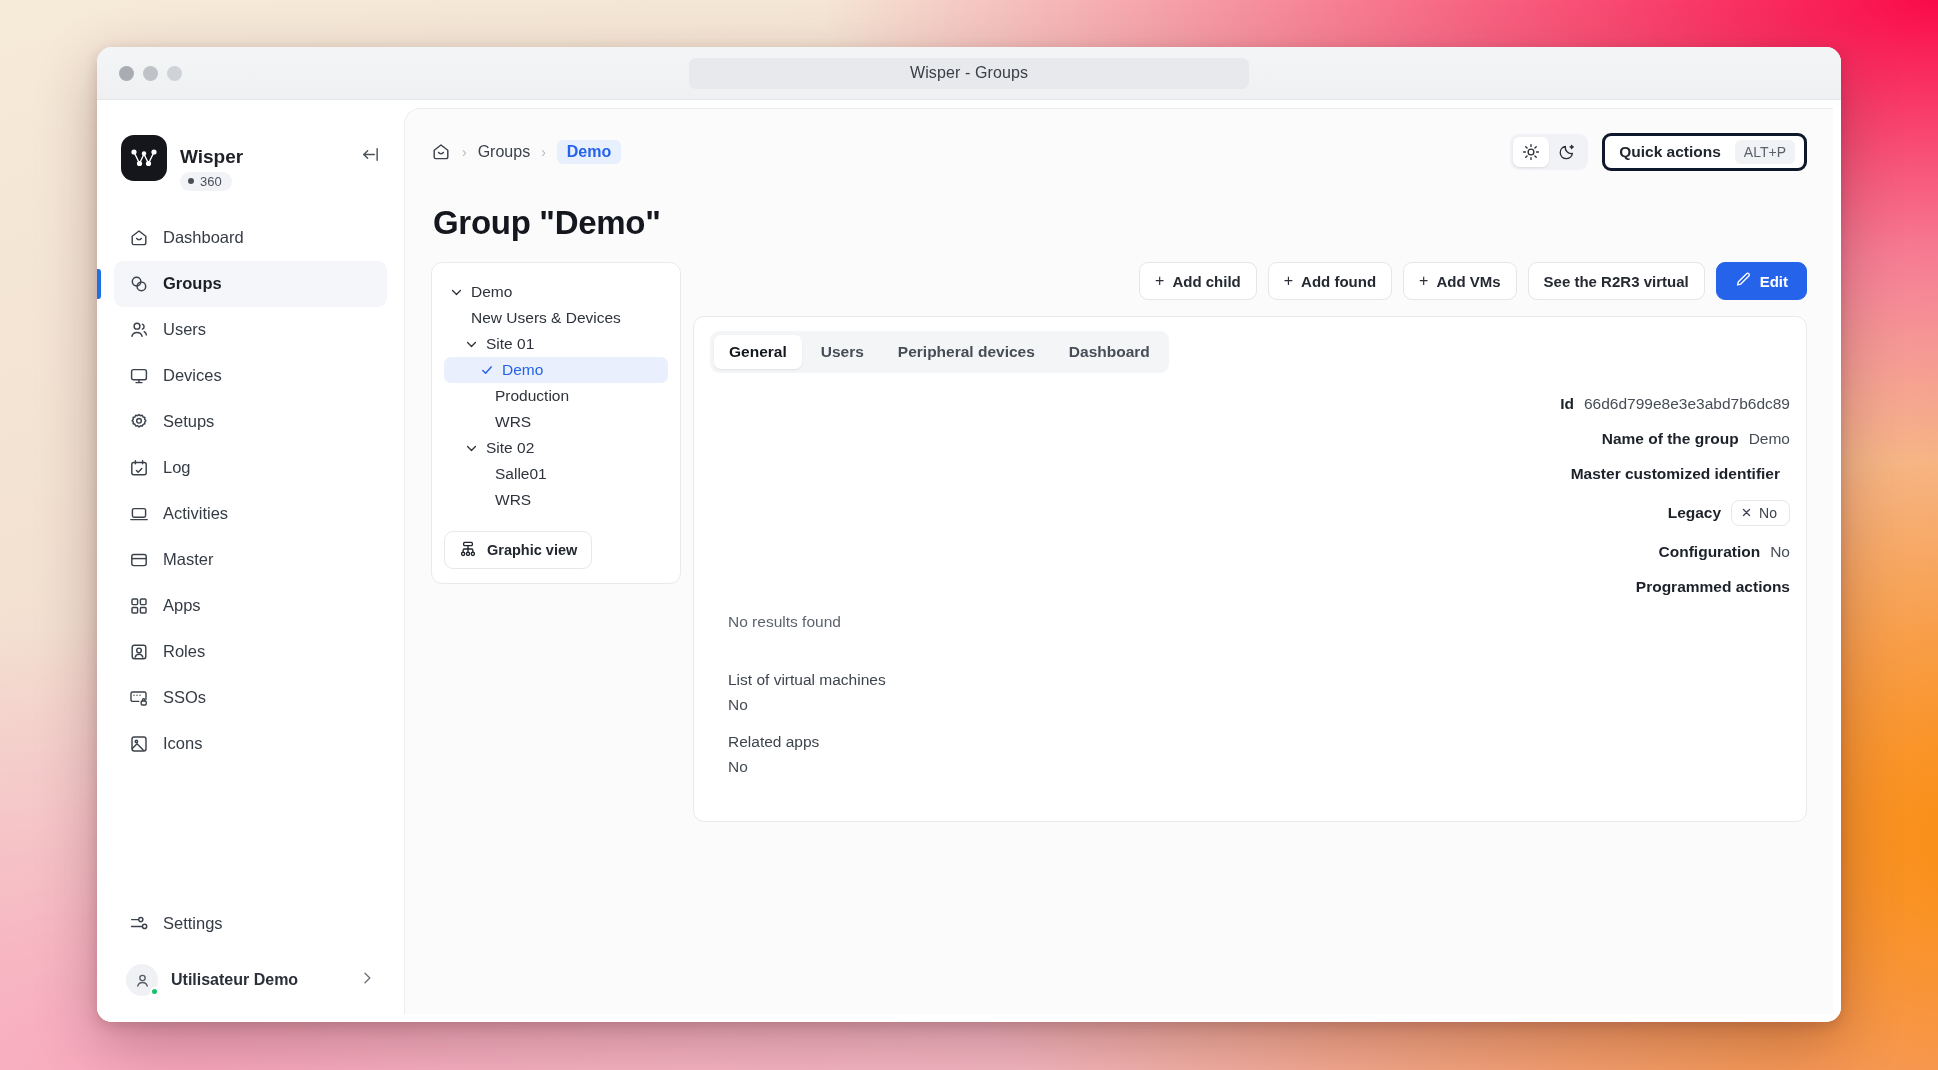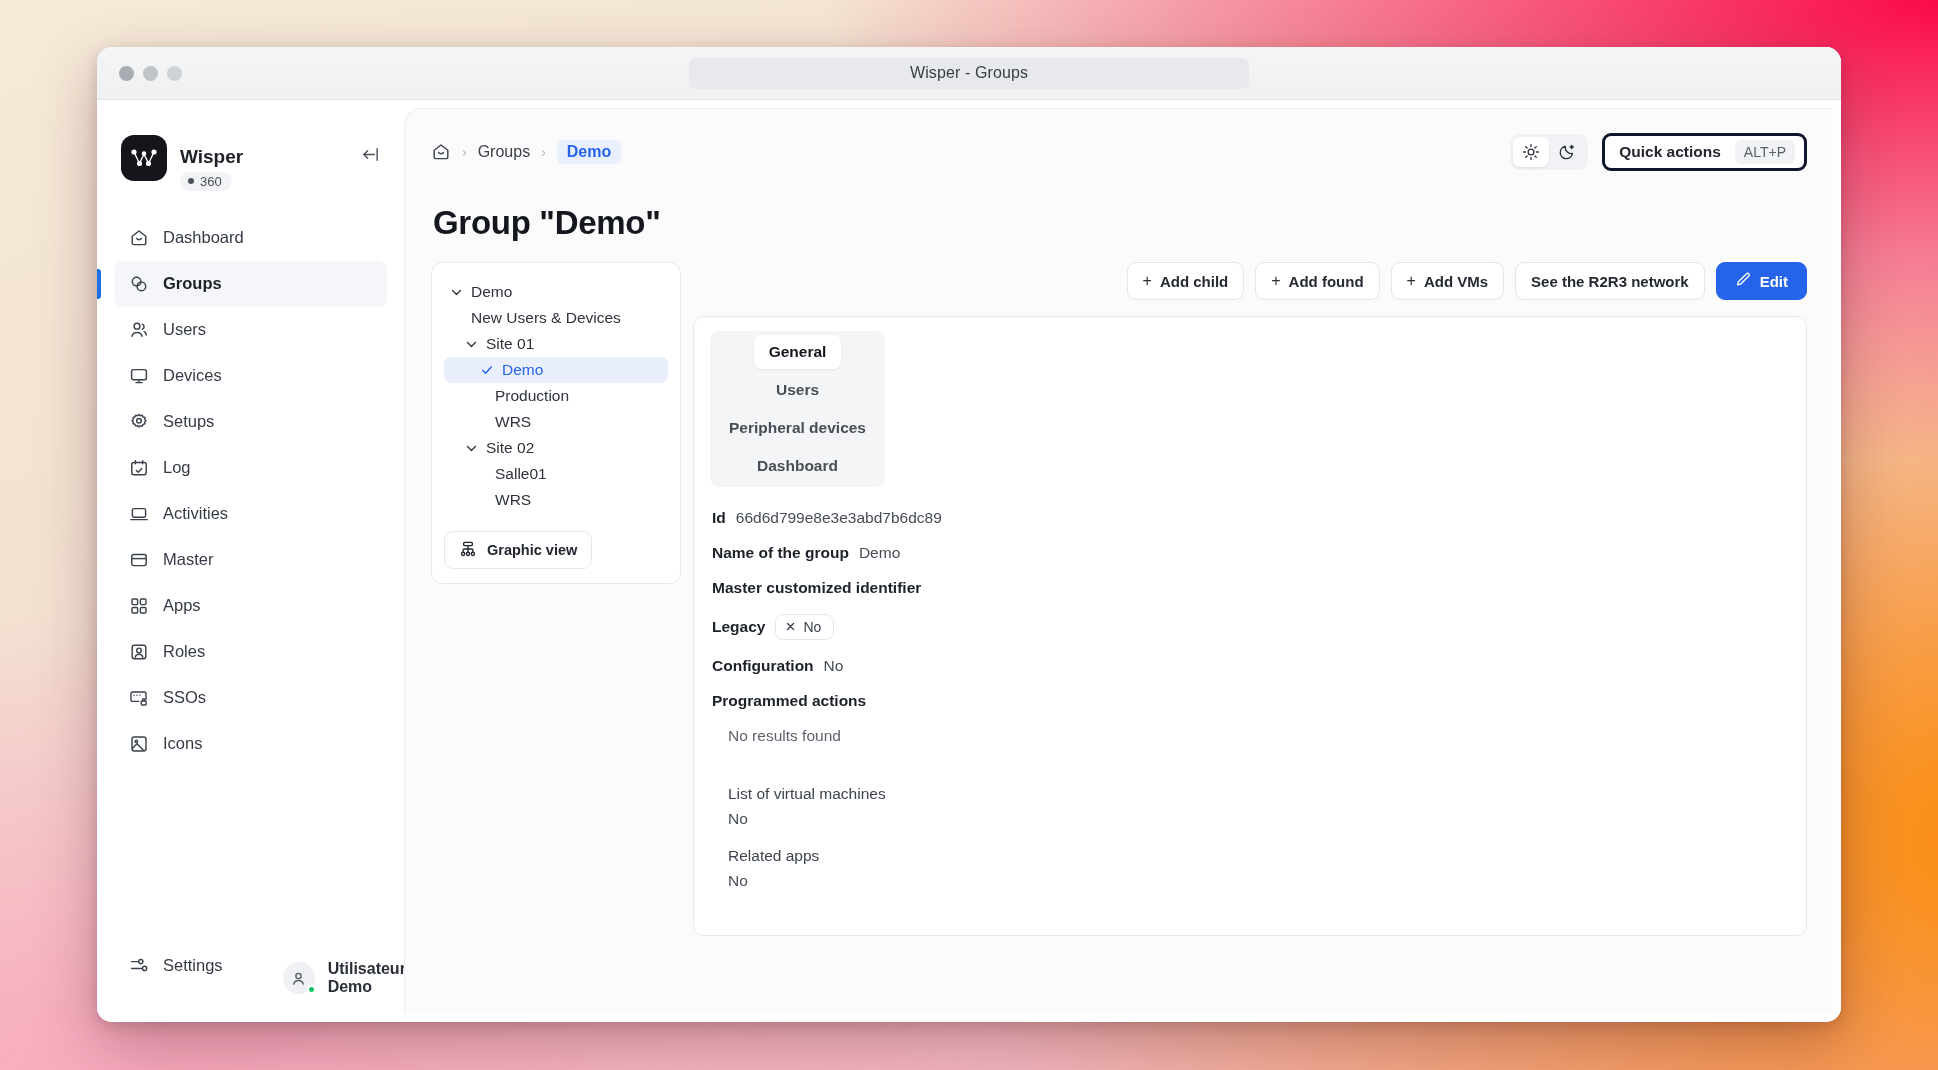--- a/index.html
+++ b/index.html
@@ -96,21 +96,21 @@
     cursor: pointer;
   }
   .nav-item .ico { width: 21px; height: 21px; flex: 0 0 21px; display:flex; align-items:center; justify-content:center; color:#3b424b; }
   .nav-item.active { background: #f4f6fa; font-weight: 600; color: #1d2127; }
   .nav-item.active::before {
     content: ""; position: absolute; left: -17px; top: 8px;
     width: 4px; height: 30px; border-radius: 0 3px 3px 0;
     background: #1f6fe5;
   }
   .nav-spacer { flex: 1; }
-  .sidebar-bottom { display:flex; }
+  .sidebar-bottom { display:flex; flex-direction:column; }
   .user-row {
     display: flex; align-items: center; gap: 13px;
     margin: 10px 17px 0; padding: 8px 12px;
     border-radius: 10px; cursor: pointer;
   }
   .avatar {
     width: 32px; height: 32px; border-radius: 50%;
     background: #f0f1f4; position: relative; flex: 0 0 32px;
     display: flex; align-items: center; justify-content: center;
     color: #555b64;
@@ -214,32 +214,31 @@
 
   .detail-card {
     background: #fff; border: 1px solid #e8eaee; border-radius: 11px;
     padding: 14px 16px 26px 16px;
     min-height: 462px;
   }
   .tabs {
     display: flex; align-items: center; gap: 4px;
     background: #f4f5f7; border-radius: 9px; padding: 4px;
     width: fit-content;
-    flex-direction: column;
   }
   .tab {
     padding: 8px 15px; border-radius: 7px;
     font-size: 15.5px; font-weight: 600; color: #474d56; cursor: pointer;
   }
   .tab.active { background: #fff; color: #14181e; box-shadow: 0 1px 2px rgba(0,0,0,.08); }
 
   .fields { margin-top: 22px; padding-left: 2px; }
   .field {
     display: flex; align-items: center; gap: 10px;
-    margin-bottom: 17px; font-size: 15.5px;
+    margin-bottom: 17px; font-size: 15.5px; justify-content: flex-end;
   }
   .f-label { font-weight: 700; color: #1d222a; }
   .f-value { color: #474d56; }
   .chip {
     display: inline-flex; align-items: center; gap: 7px;
     background: #fff; border: 1px solid #e4e7eb; border-radius: 8px;
     padding: 4px 12px 4px 9px; font-size: 14px; color: #3c424b;
   }
   .sub-block { margin-top: 14px; padding-left: 16px; }
   .sub-muted { font-size: 15.5px; color: #5d636c; }
@@ -581,21 +580,21 @@
             </button>
             <button class="btn">
               <span class="plus">+</span>
               <span>Add found</span>
             </button>
             <button class="btn">
               <span class="plus">+</span>
               <span>Add VMs</span>
             </button>
             <button class="btn">
-              <span>See the R2R3 network</span>
+              <span>See the R2R3 virtual</span>
             </button>
             <button class="btn primary">
               <span>
                 <svg width="17" height="17" viewBox="0 0 20 20" fill="none" stroke="currentColor" stroke-width="1.6" stroke-linecap="round" stroke-linejoin="round">
                   <path d="M13.6 3.2a1.9 1.9 0 0 1 2.7 2.7L6.8 15.4 3 16.4l1-3.8z"></path>
                 </svg>
               </span>
               <span>Edit</span>
             </button>
           </div>

